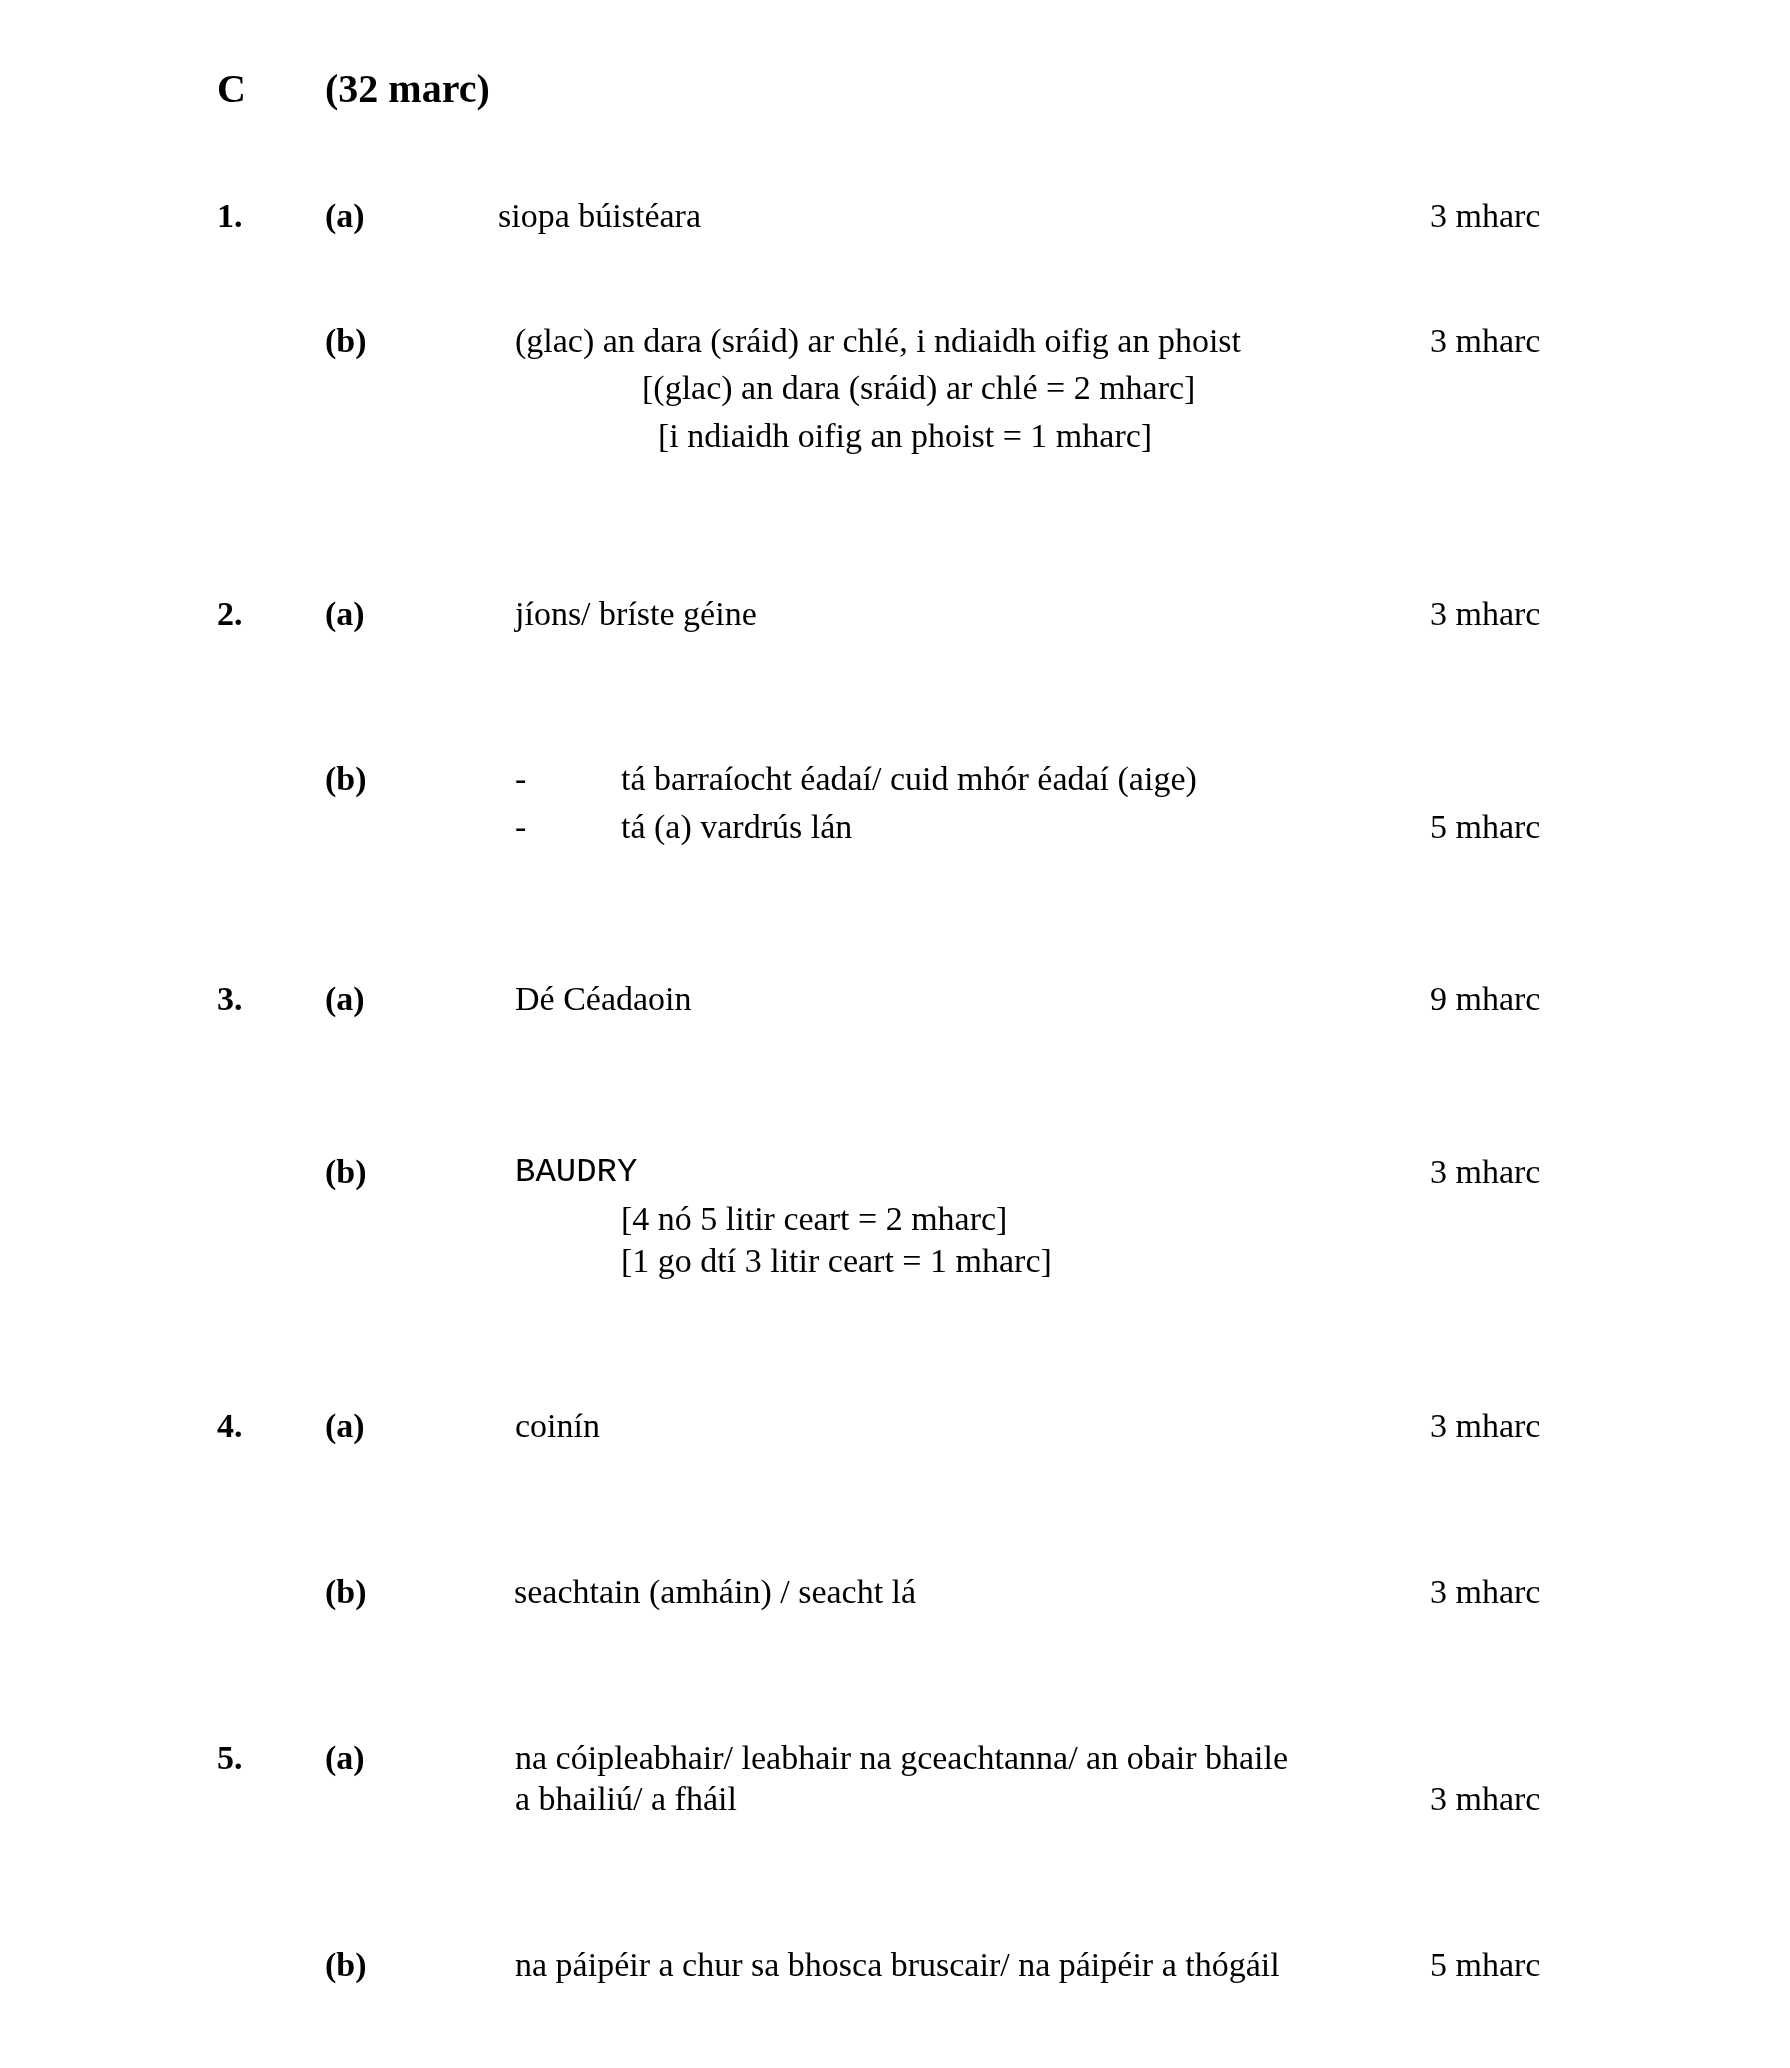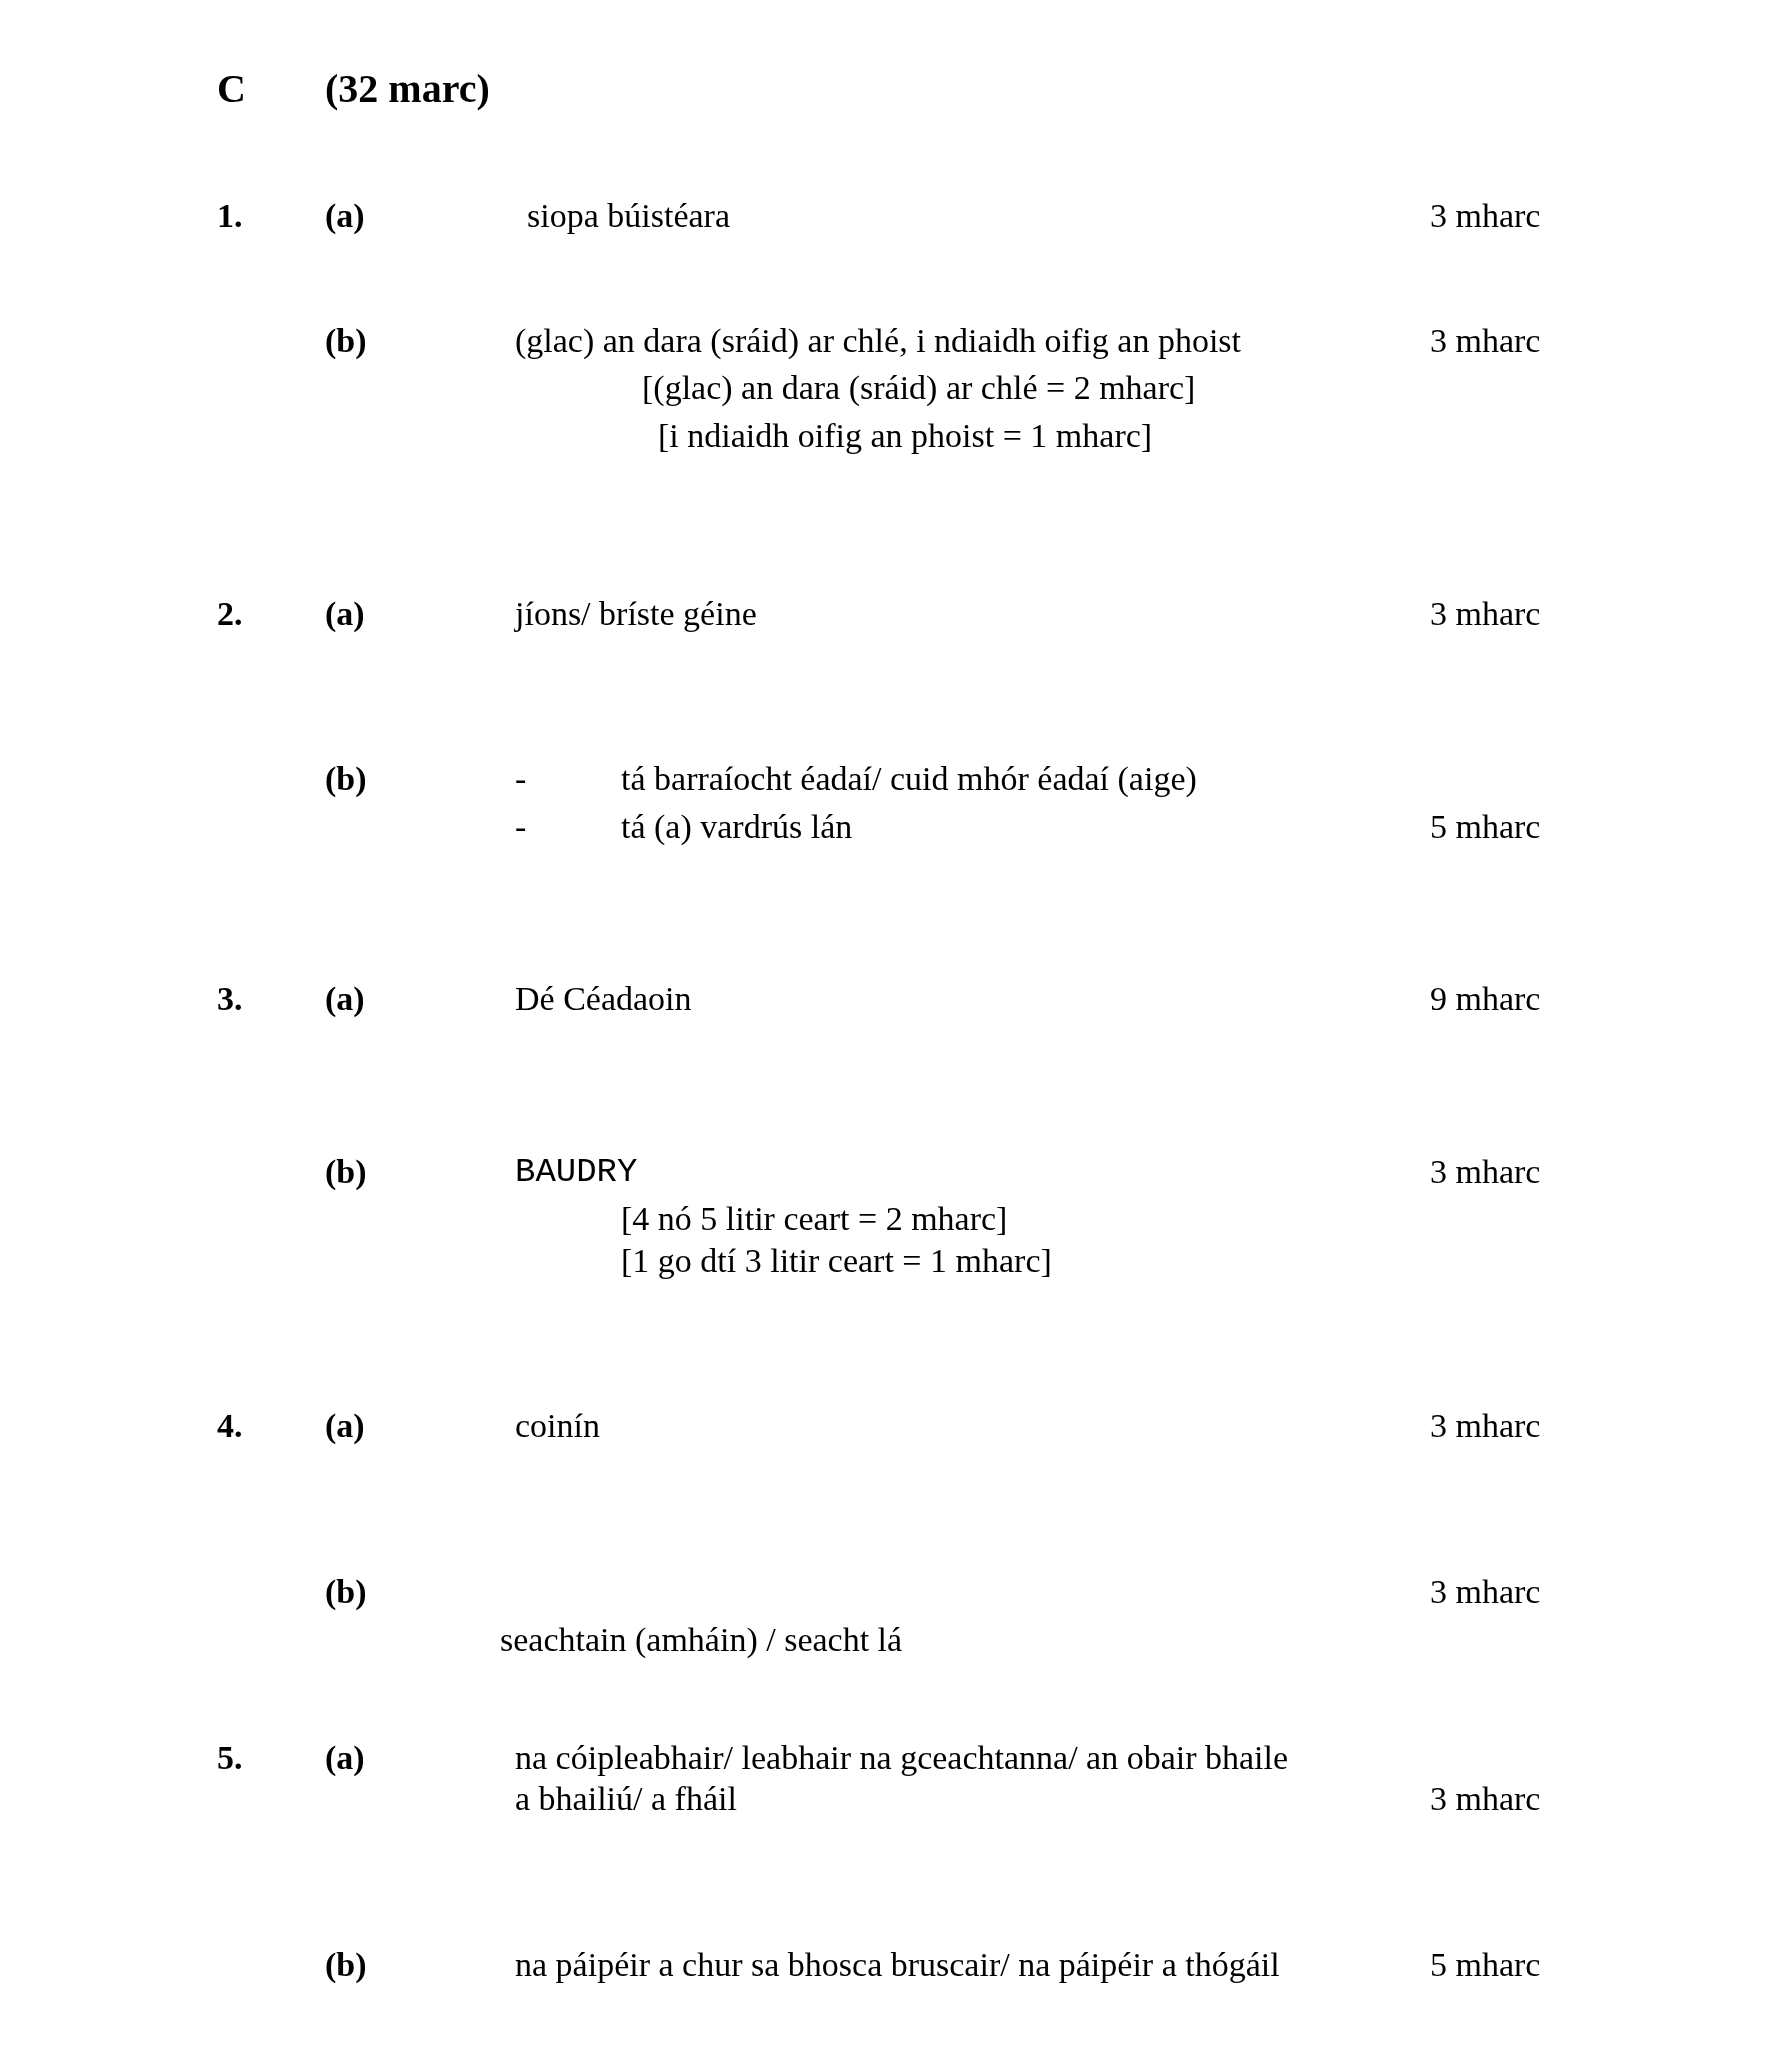--- a/index.html
+++ b/index.html
@@ -33,21 +33,21 @@
   </style>
 </head>
 <body>
 
 <div class="abs h" style="left:217px; top:69px;">C</div>
 <div class="abs h" style="left:325px; top:69px;">(32 marc)</div>
 
 <div>
   <div class="abs t b" style="left:217px; top:199px;">1.</div>
   <div class="abs t b" style="left:325px; top:199px;">(a)</div>
-  <div class="abs t" style="left:527px; top:199px;text-align:right;">siopa búistéara</div>
+  <div class="abs t" style="left:498px; top:199px;text-align:right;">siopa búistéara</div>
   <div class="abs t" style="left:1430px; top:199px;">3 mharc</div>
 
   <div class="abs t b" style="left:325px; top:324px;">(b)</div>
   <div class="abs t" style="left:515px; top:324px;">(glac) an dara (sráid) ar chlé, i ndiaidh oifig an phoist</div>
   <div class="abs t" style="left:1430px; top:324px;">3 mharc</div>
   <div class="abs t" style="left:642px; top:371px;">[(glac) an dara (sráid) ar chlé = 2 mharc]</div>
   <div class="abs t" style="left:642px; top:419px;margin-left:16px;">[i ndiaidh oifig an phoist = 1 mharc]</div>
 </div>
 
 <div>
@@ -77,21 +77,21 @@
   <div class="abs t" style="left:621px; top:1244px;">[1 go dtí 3 litir ceart = 1 mharc]</div>
 </div>
 
 <div>
   <div class="abs t b" style="left:217px; top:1409px;">4.</div>
   <div class="abs t b" style="left:325px; top:1409px;">(a)</div>
   <div class="abs t" style="left:515px; top:1409px;">coinín</div>
   <div class="abs t" style="left:1430px; top:1409px;">3 mharc</div>
 
   <div class="abs t b" style="left:325px; top:1575px;">(b)</div>
-  <div class="abs t" style="left:500px; top:1575px;margin-top:48px;">seachtain (amháin) / seacht lá</div>
+  <div class="abs t" style="left:514px; top:1575px;">seachtain (amháin) / seacht lá</div>
   <div class="abs t" style="left:1430px; top:1575px;">3 mharc</div>
 </div>
 
 <div>
   <div class="abs t b" style="left:217px; top:1741px;">5.</div>
   <div class="abs t b" style="left:325px; top:1741px;">(a)</div>
   <div class="abs t" style="left:515px; top:1741px;">na cóipleabhair/ leabhair na gceachtanna/ an obair bhaile</div>
   <div class="abs t" style="left:515px; top:1782px;text-align:center;">a bhailiú/ a fháil</div>
   <div class="abs t" style="left:1430px; top:1782px;">3 mharc</div>
 

